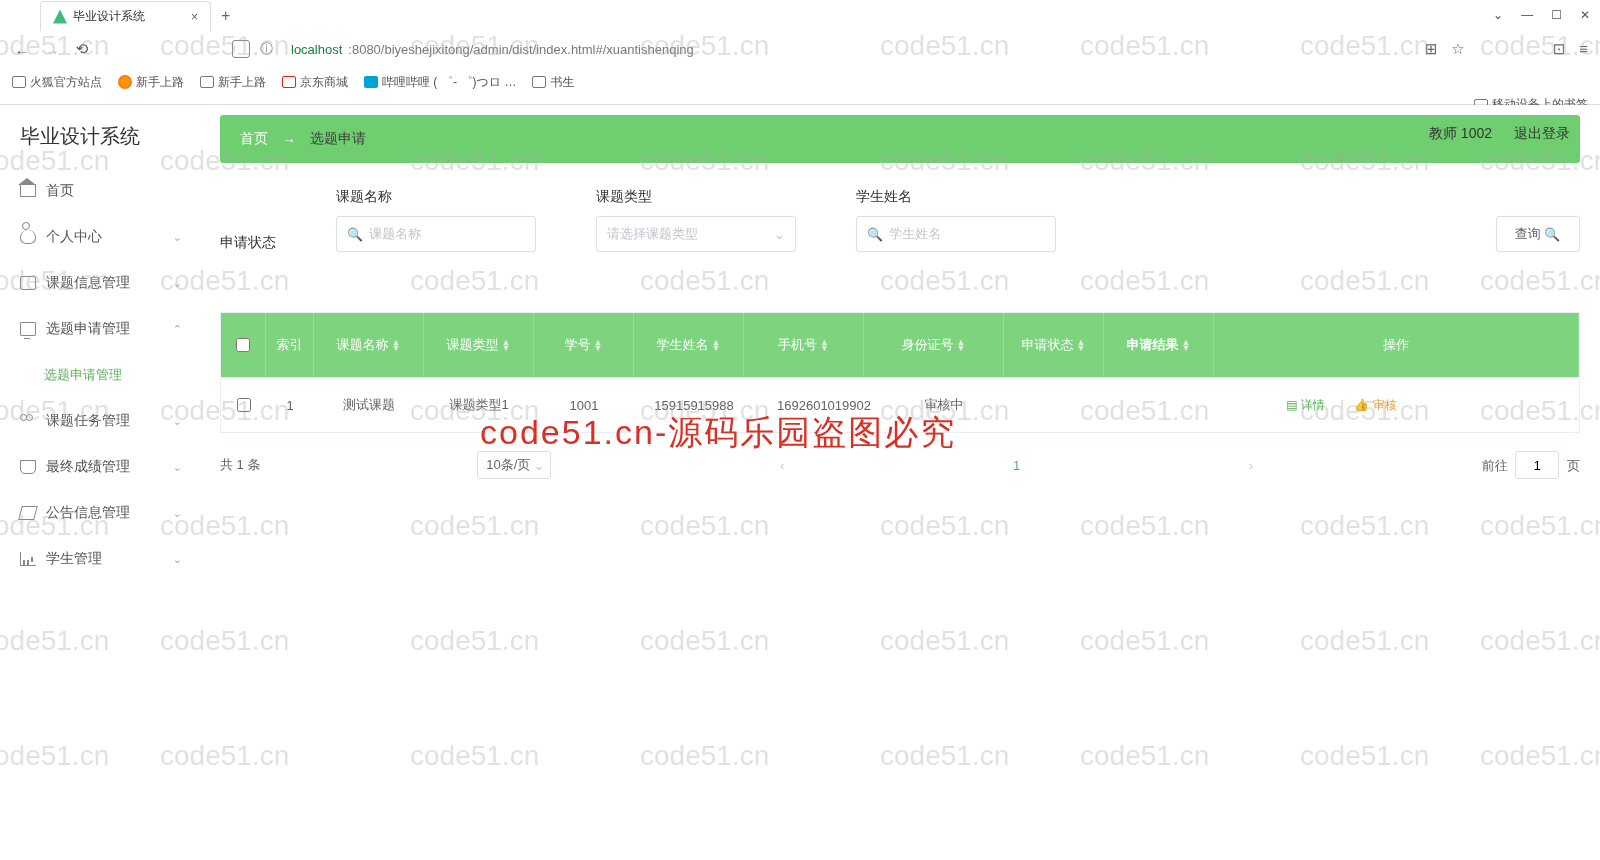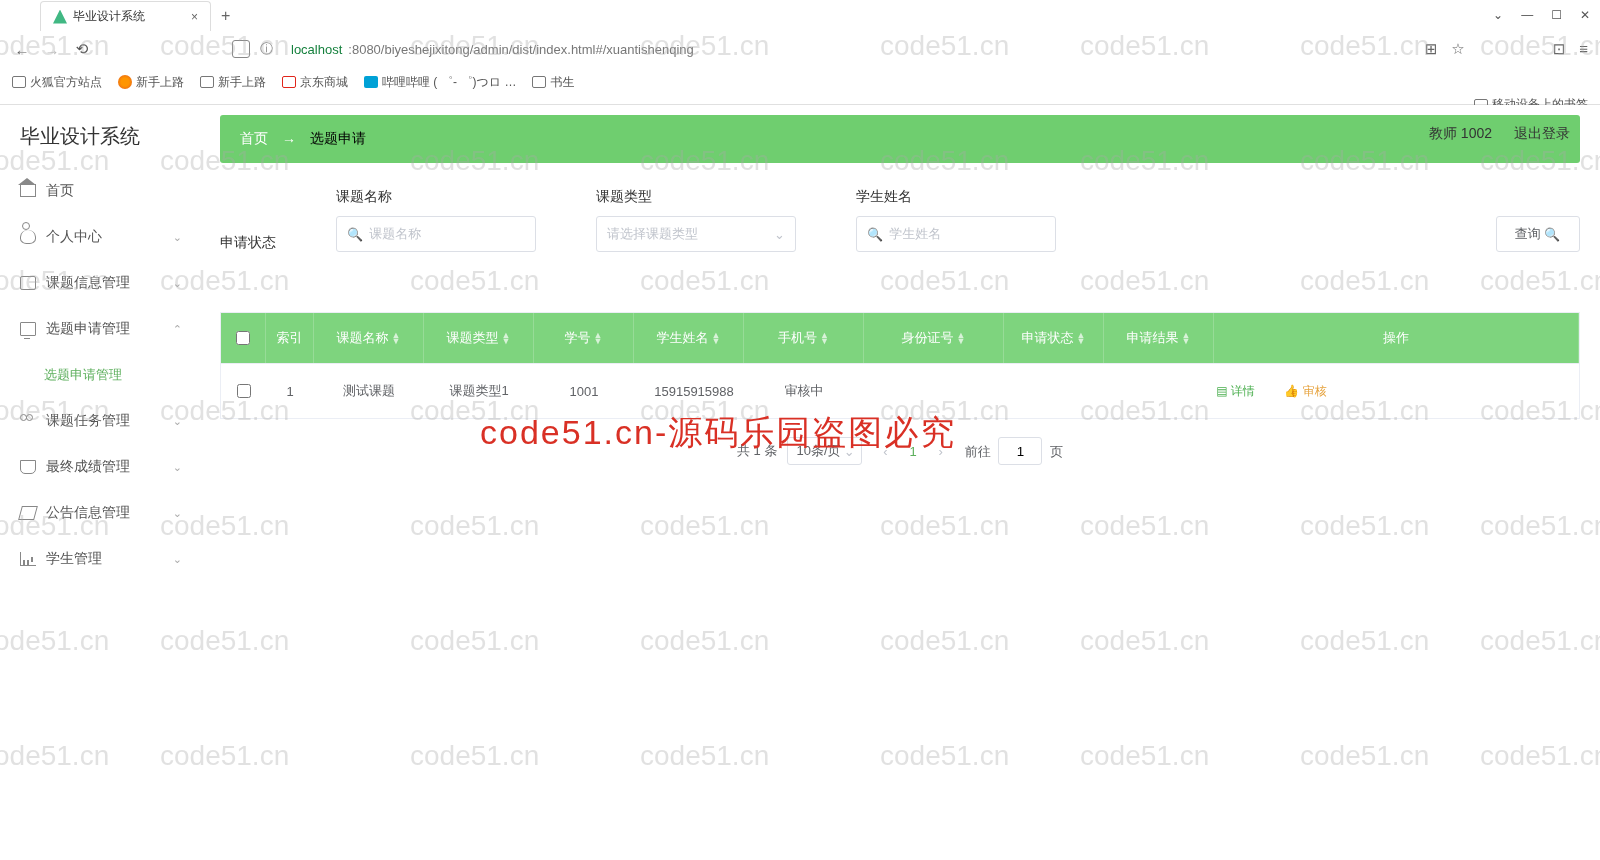--- a/index.html
+++ b/index.html
@@ -49,57 +49,57 @@
 .mi-users::after { left: 6px; }
 .mi-trophy { border: 1.5px solid #888; width: 10px; height: 10px; border-radius: 0 0 5px 5px; }
 .mi-mega { width: 12px; height: 8px; border: 1.5px solid #888; transform: skewX(-15deg); }
 .mi-chart { width: 14px; height: 12px; border-left: 1.5px solid #888; border-bottom: 1.5px solid #888; position: relative; }
 .mi-chart::before { content: ""; position: absolute; left: 2px; bottom: 0; width: 2px; height: 5px; background: #888; box-shadow: 4px 0 0 #888, 8px -3px 0 #888; }
 
 .main { flex: 1; padding: 10px 20px; background: #fff; }
 .breadcrumb { background: #6fce6f; color: #fff; padding: 15px 20px; border-radius: 3px; display: flex; gap: 14px; font-size: 14px; }
 .breadcrumb .bc-home { color: #fff; cursor: pointer; }
 .breadcrumb .bc-sep { color: #fff; }
-.breadcrumb .bc-current { color: #000000; font-family: Liberation Mono, monospace; }
+.breadcrumb .bc-current { color: #404040; font-family: Liberation Mono, monospace; }
 
 .top-right { position: absolute; right: 30px; top: 125px; display: flex; gap: 22px; font-size: 14px; color: #333; }
 
 .filters { display: flex; gap: 60px; padding: 25px 0 20px; align-items: flex-end; }
 .filter { display: flex; flex-direction: column; gap: 10px; }
 .filter label { font-size: 14px; color: #333; }
 .filter .control { width: 200px; height: 36px; border: 1px solid #dcdfe6; border-radius: 3px; padding: 0 10px; display: flex; align-items: center; color: #c0c4cc; font-size: 13px; position: relative; }
 .filter .control.select::after { content: "⌄"; position: absolute; right: 10px; color: #c0c4cc; }
 .filter .control .search-icon { margin-right: 6px; color: #c0c4cc; }
 .query-btn { margin-left: auto; height: 36px; padding: 0 18px; border: 1px solid #dcdfe6; border-radius: 3px; background: #fff; cursor: pointer; font-size: 13px; color: #606266; display: flex; align-items: center; gap: 4px; }
 
 .table { margin-top: 40px; border: 1px solid #ebeef5; }
-.thead { display: flex; background: #7ed47e; color: #fff; height: 50px; align-items: center; font-size: 13px; }
+.thead { display: flex; background: #7ed47e; color: #fff; height: 64px; align-items: center; font-size: 13px; }
 .th, .td { padding: 0 8px; text-align: center; flex-shrink: 0; }
 .th { position: relative; border-right: 1px solid rgba(255,255,255,0.2); height: 100%; display: flex; align-items: center; justify-content: center; }
 .th .sort { font-size: 9px; line-height: 6px; margin-left: 3px; color: rgba(255,255,255,0.7); }
 .col-check { width: 45px; }
 .col-idx { width: 48px; }
 .col-name { width: 110px; }
 .col-type { width: 110px; }
 .col-sno { width: 100px; }
 .col-sname { width: 110px; }
 .col-phone { width: 120px; }
 .col-id { width: 140px; }
 .col-status { width: 100px; }
-.col-result { width: 110px; }
+.col-result { width: 110px; font-weight: bold; }
 .col-ops { flex: 1; }
 .th input[type=checkbox], .td input[type=checkbox] { width: 14px; height: 14px; }
 .trow { display: flex; height: 55px; align-items: center; font-size: 13px; color: #606266; border-top: 1px solid #ebeef5; }
 .td { display: flex; align-items: center; justify-content: center; height: 100%; }
 .ops-cell { display: flex; gap: 30px; justify-content: center; width: 100%; }
 .op-btn { display: flex; align-items: center; gap: 3px; font-size: 12px; cursor: pointer; }
 .op-detail { color: #4caf50; }
 .op-audit { color: #e6a23c; }
 
-.pagination { display: flex; align-items: center; justify-content: center; gap: 10px; padding: 18px 0; font-size: 13px; color: #606266; }
+.pagination { display: flex; align-items: center; justify-content: space-between; gap: 10px; padding: 18px 0; font-size: 13px; color: #606266; }
 .pagination .page-size { height: 28px; border: 1px solid #dcdfe6; border-radius: 3px; padding: 0 20px 0 8px; position: relative; display: flex; align-items: center; }
 .pagination .page-size::after { content: "⌄"; position: absolute; right: 6px; color: #c0c4cc; }
 .pagination .pg-btn { width: 28px; height: 28px; display: flex; align-items: center; justify-content: center; cursor: pointer; color: #c0c4cc; }
 .pagination .pg-num { color: #5daf5d; font-weight: 500; }
 .pagination .goto input { width: 44px; height: 28px; border: 1px solid #dcdfe6; border-radius: 3px; text-align: center; margin: 0 4px; }
 
 .watermark-overlay { position: fixed; inset: 0; pointer-events: none; z-index: 999; font-size: 28px; color: rgba(170,170,170,0.35); }
 .watermark-overlay span { position: absolute; }
 .big-red { position: fixed; left: 480px; top: 410px; color: #d93025; font-size: 34px; font-weight: 500; z-index: 1000; pointer-events: none; letter-spacing: 2px; }
 </style>
@@ -307,20 +307,21 @@
       </div>
       <div class="trow">
         <div class="td col-check">
             <input type="checkbox" style="">
           </div>
         <div class="td col-idx">1</div>
         <div class="td col-name">测试课题</div>
         <div class="td col-type">课题类型1</div>
         <div class="td col-sno">1001</div>
         <div class="td col-phone">15915915988</div>
+        <div class="td col-id">1692601019902</div>
         <div class="td col-status">审核中</div>
         <div class="td col-result"></div>
         <div class="td col-ops">
             <div class="ops-cell">
           <span class="op-btn op-detail">
                 <span>▤</span>
                 <span>详情</span>
               </span>
           <span class="op-btn op-audit">
                 <span>👍</span>

